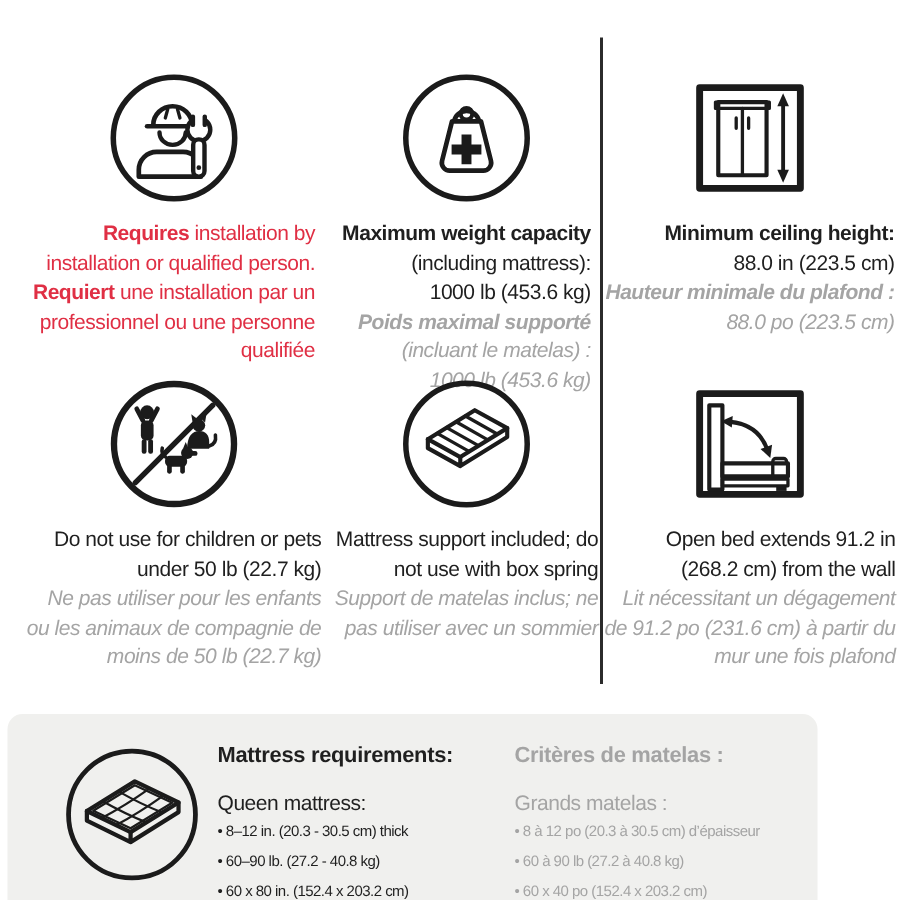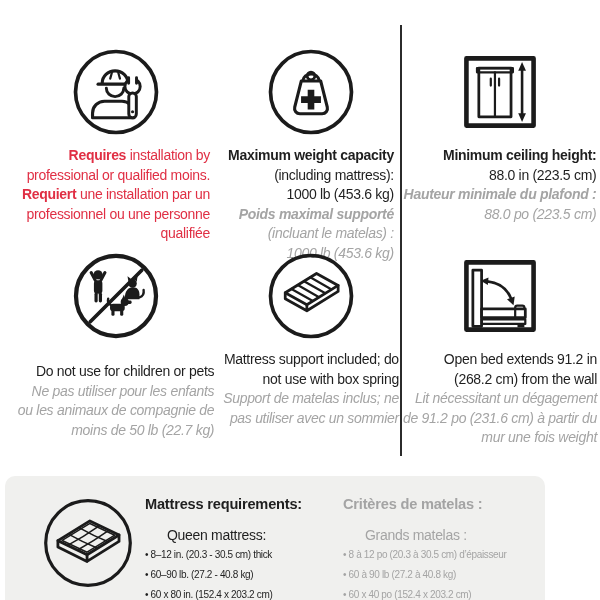--- a/index.html
+++ b/index.html
@@ -12,28 +12,28 @@
   .line{font-size:14px;line-height:19.5px;white-space:nowrap;letter-spacing:-0.3px;color:#1f1f1f;}
   .line.red{color:#e02f44;}
   .line.muted{color:#a4a4a4;font-style:italic;}
   .line .b{font-weight:bold;}
   .bottom{position:absolute;left:5px;top:476px;width:540px;height:137px;background:#f0f0ee;border-radius:10px;}
   .bottom .micon{position:absolute;left:36px;top:20px;}
   .spec-col{position:absolute;top:20px;text-align:left;}
   .spec-col.eng{left:140px;}
   .spec-col.fre{left:338px;color:#a4a4a4;}
   .spec-heading{font-size:14.6px;font-weight:bold;letter-spacing:-0.2px;margin-bottom:15px;white-space:nowrap;}
-  .spec-sub{font-size:14px;letter-spacing:-0.3px;margin-bottom:2px;white-space:nowrap;margin-left:22px;}
+  .spec-sub{font-size:14px;letter-spacing:-0.3px;margin-bottom:2px;white-space:nowrap;}
   .spec-bullets .bullet{font-size:10px;line-height:20px;letter-spacing:-0.35px;white-space:nowrap;}
   svg{display:block;}
   
   #cell-0{left:10px;top:46px;width:212px;}
   #cell-1{left:222px;top:46px;width:178px;}
   #cell-2{left:402px;top:46px;width:196px;}
-  #cell-3{left:10px;top:250px;width:212px;gap:12px;}
+  #cell-3{left:10px;top:250px;width:212px;}
   #cell-4{left:222px;top:250px;width:178px;}
   #cell-5{left:402px;top:250px;width:196px;}
 </style>
 </head>
 <body>
 
 <div class="canvas">
 
   <div class="divider"></div>
 
@@ -48,21 +48,21 @@
         <path d="M24.5,78 v-5 a13,13 0 0 1 13,-13 h19 a13,13 0 0 1 13,13 v5 z" fill="#ffffff" stroke-width="3.4"></path>
         <circle cx="68" cy="44" r="8.3" fill="#ffffff" stroke-width="3.2"></circle>
         <rect x="63.7" y="30.5" width="8.6" height="10" fill="#ffffff" stroke="none"></rect>
         <path d="M63.7,40.5 v-6 M72.3,40.5 v-6" stroke-width="3.2"></path>
         <rect x="63.9" y="51" width="8.2" height="27" rx="4" fill="#ffffff" stroke-width="3.2"></rect>
         <circle cx="68" cy="71.5" r="1.7" fill="#1b1b1b" stroke="none"></circle>
       </svg>
     </div>
     <div class="lines">
         <div class="line red"><span class="b">Requires</span><span> installation by</span></div>
-        <div class="line red"><span>professional or qualified moins.</span></div>
+        <div class="line red"><span>installation or qualified person.</span></div>
         <div class="line red"><span class="b">Requiert</span><span> une installation par un</span></div>
         <div class="line red"><span>professionnel ou une personne</span></div>
         <div class="line red"><span>qualifiée</span></div>
       </div>
   </div>
 
   <div class="cell" id="cell-1">
     <div class="icon-wrap">
       <svg width="92" height="92" viewBox="0 0 100 100" fill="none" stroke="#1b1b1b" stroke-linecap="round" stroke-linejoin="round">
         <circle cx="50" cy="50" r="44" stroke-width="4"></circle>
@@ -122,20 +122,21 @@
         <rect x="45" y="64.5" width="3.4" height="7" rx="1.5" fill="#1b1b1b" stroke="none"></rect>
         <rect x="54.5" y="64.5" width="3.4" height="7" rx="1.5" fill="#1b1b1b" stroke="none"></rect>
         <circle cx="59.5" cy="56.5" r="4.4" fill="#1b1b1b" stroke="none"></circle>
         <rect x="61.5" y="55" width="5.5" height="3.6" rx="1.6" fill="#1b1b1b" stroke="none"></rect>
         <polygon points="56.5,53.5 58.5,48.5 60.5,53.5" fill="#1b1b1b" stroke="none"></polygon>
         <path d="M44,59.5 q-3.5,-2.5 -2.5,-6.5" stroke-width="2.6"></path>
       </svg>
     </div>
     <div class="lines">
         <div class="line ink"><span>Do not use for children or pets</span></div>
+        <div class="line ink"><span>under 50 lb (22.7 kg)</span></div>
         <div class="line muted"><span>Ne pas utiliser pour les enfants</span></div>
         <div class="line muted"><span>ou les animaux de compagnie de</span></div>
         <div class="line muted"><span>moins de 50 lb (22.7 kg)</span></div>
       </div>
   </div>
 
   <div class="cell" id="cell-4">
     <div class="icon-wrap">
       <svg width="92" height="92" viewBox="0 0 100 100" fill="none" stroke="#1b1b1b" stroke-linecap="round" stroke-linejoin="round">
         <circle cx="50" cy="50" r="44" stroke-width="4"></circle>
@@ -165,21 +166,21 @@
         <path d="M36,34 Q56,36 62.5,54" stroke-width="3"></path>
         <polygon points="29,33.5 37.5,29.8 36.8,38" fill="#1b1b1b" stroke="none"></polygon>
         <polygon points="64.7,60.1 66,50.6 57.6,53.6" fill="#1b1b1b" stroke="none"></polygon>
       </svg>
     </div>
     <div class="lines">
         <div class="line ink"><span>Open bed extends 91.2 in</span></div>
         <div class="line ink"><span>(268.2 cm) from the wall</span></div>
         <div class="line muted"><span>Lit nécessitant un dégagement</span></div>
         <div class="line muted"><span>de 91.2 po (231.6 cm) à partir du</span></div>
-        <div class="line muted"><span>mur une fois weight</span></div>
+        <div class="line muted"><span>mur une fois plafond</span></div>
       </div>
   </div>
 
   <div class="bottom">
     <div class="micon">
       <svg width="94" height="94" viewBox="0 0 100 100" fill="none" stroke="#1b1b1b" stroke-linecap="round" stroke-linejoin="round">
         <circle cx="50" cy="50" r="45" stroke-width="3.4"></circle>
         <path d="M18,47.5 L52,26.5 L83,41.5 L49,62.5 Z" stroke-width="3"></path>
         <path d="M22.5,47.3 L52,29.2 L78.5,41.7 L49,59.8 Z" stroke-width="1.6"></path>
         <path d="M28.3,52.6 Q45.5,43.5 62.3,31.6 M38.5,57.7 Q55.5,48.5 72.5,36.4" stroke-width="1.6"></path>

